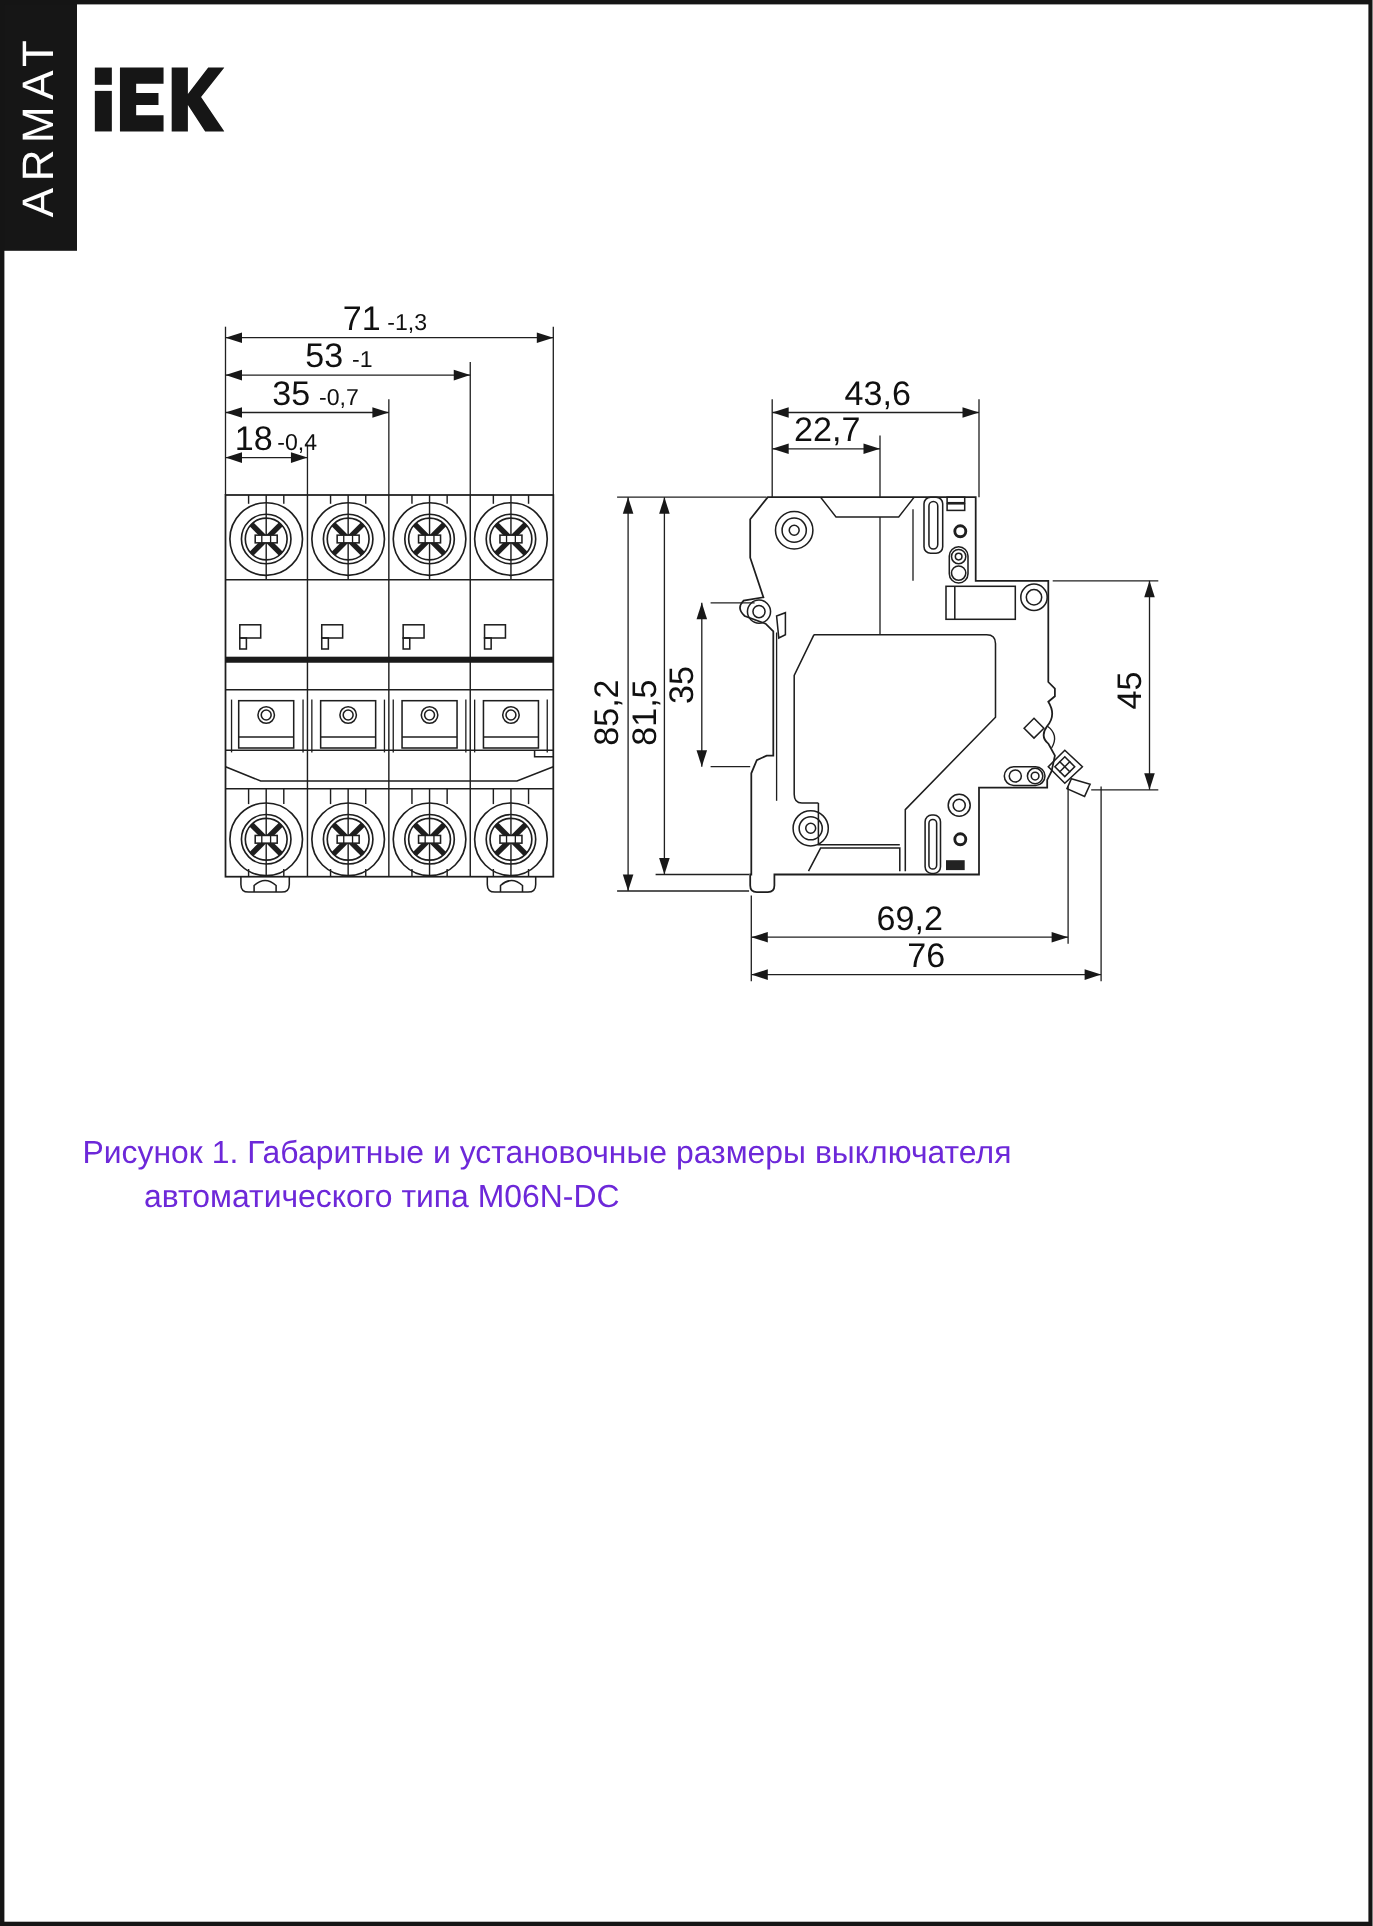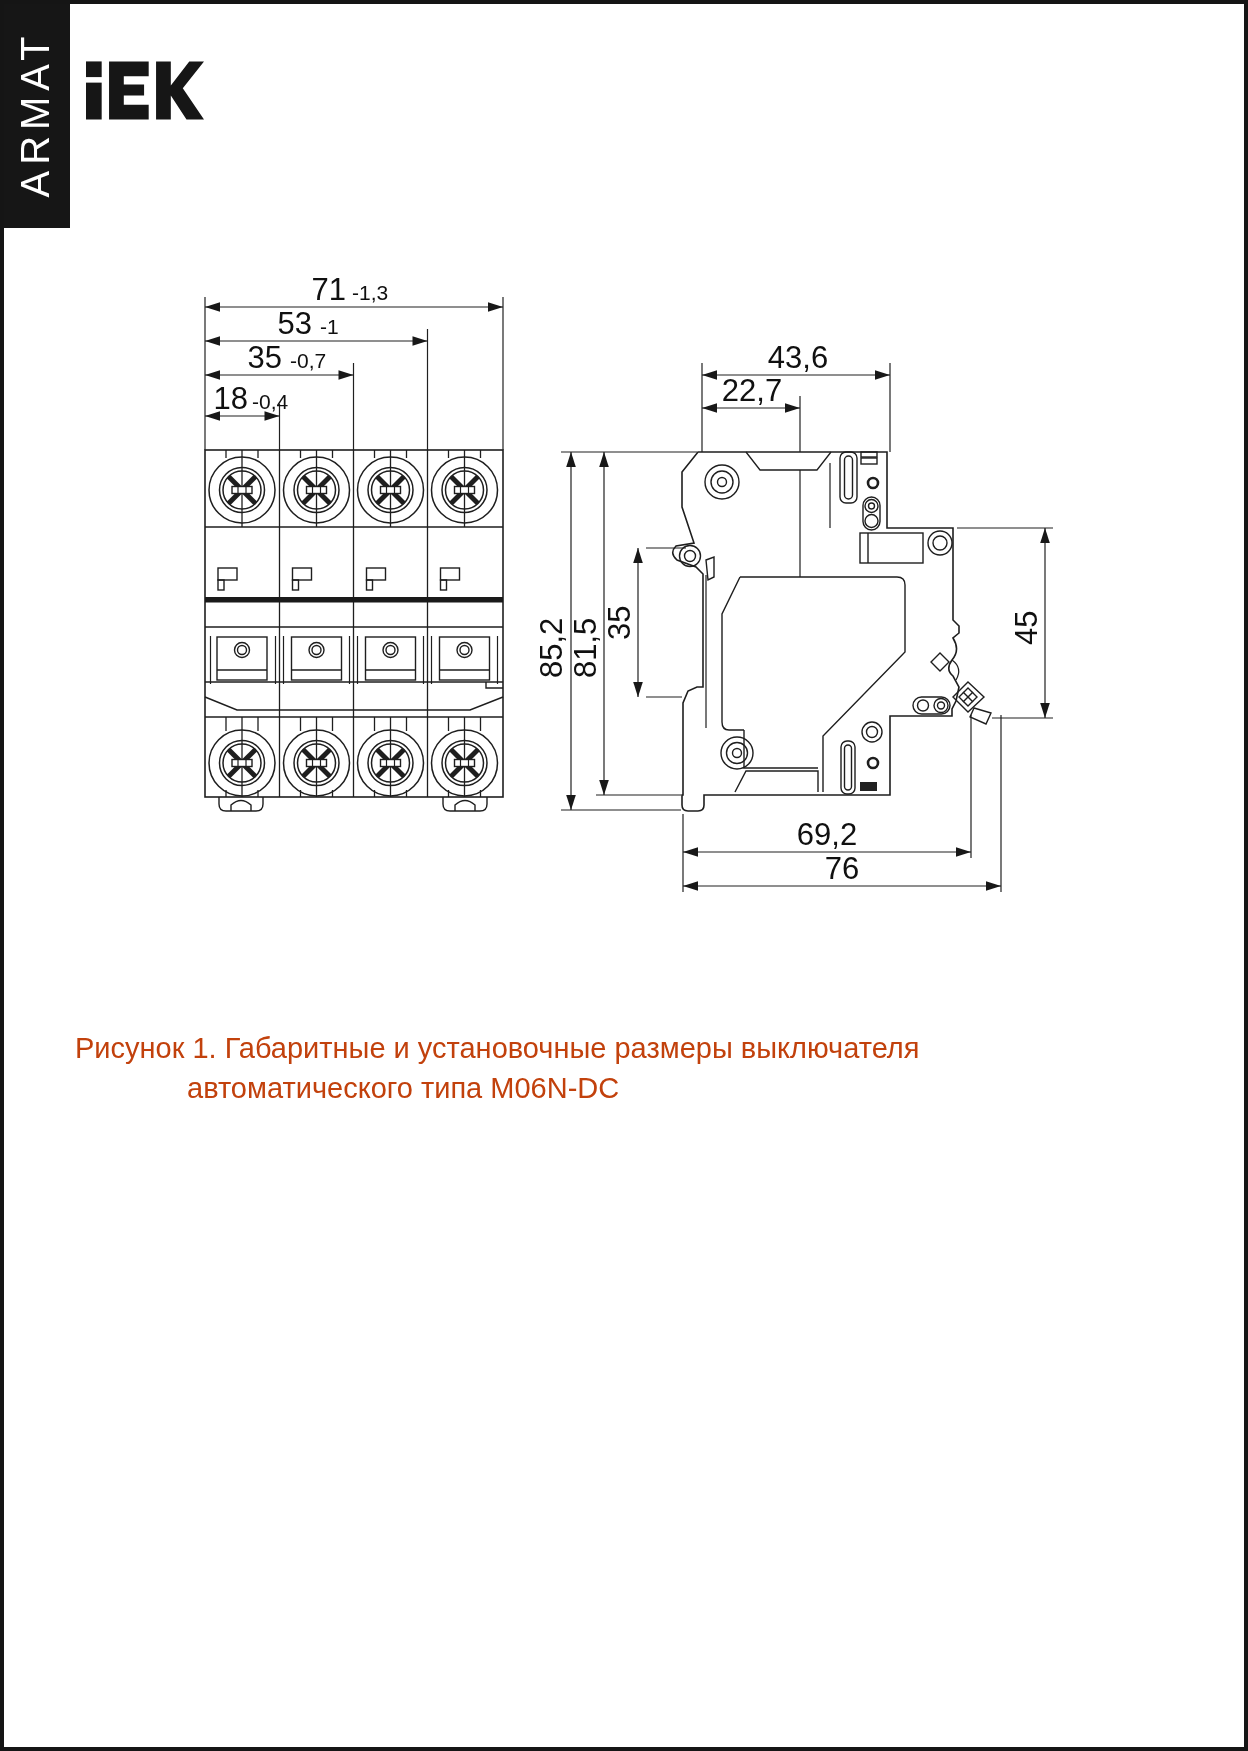--- a/index.html
+++ b/index.html
@@ -6,22 +6,22 @@
   .page{position:relative;width:1248px;height:1751px;background:#ffffff;overflow:hidden;
         font-family:"Liberation Sans", sans-serif;color:#111;}
   .page-border{position:absolute;inset:0;border:4px solid #151515;pointer-events:none;}
   .brand-strip{position:absolute;left:0;top:0;width:70px;height:228px;background:#161616;}
   .brand-strip-text{position:absolute;left:0;top:228px;width:228px;height:70px;
         transform-origin:0 0;transform:rotate(-90deg);
         display:flex;align-items:center;justify-content:center;
         color:#fff;font-size:40px;letter-spacing:6px;font-weight:400;}
   .logo{position:absolute;left:86px;top:56px;width:118px;height:68px;}
   .sr{position:absolute;width:1px;height:1px;overflow:hidden;clip-path:inset(50%);white-space:nowrap;}
-  .caption{position:absolute;left:75px;top:1028px;width:900px;font-size:29px;line-height:40px;color:#c2410c;}
-  .caption .l2{margin-left:112px;}
+  .caption{position:absolute;left:75px;top:1028px;width:900px;font-size:29px;line-height:40px;color:#6d28d9;}
+  .caption .l2{margin-left:56px;}
   svg text{font-family:"Liberation Sans", sans-serif;fill:#101010;}
   .dimtxt{font-size:31px;}
   .toltxt{font-size:21px;}
 </style>
 </head>
 <body>
 
 <div class="page">
 
   <div class="brand-strip">

